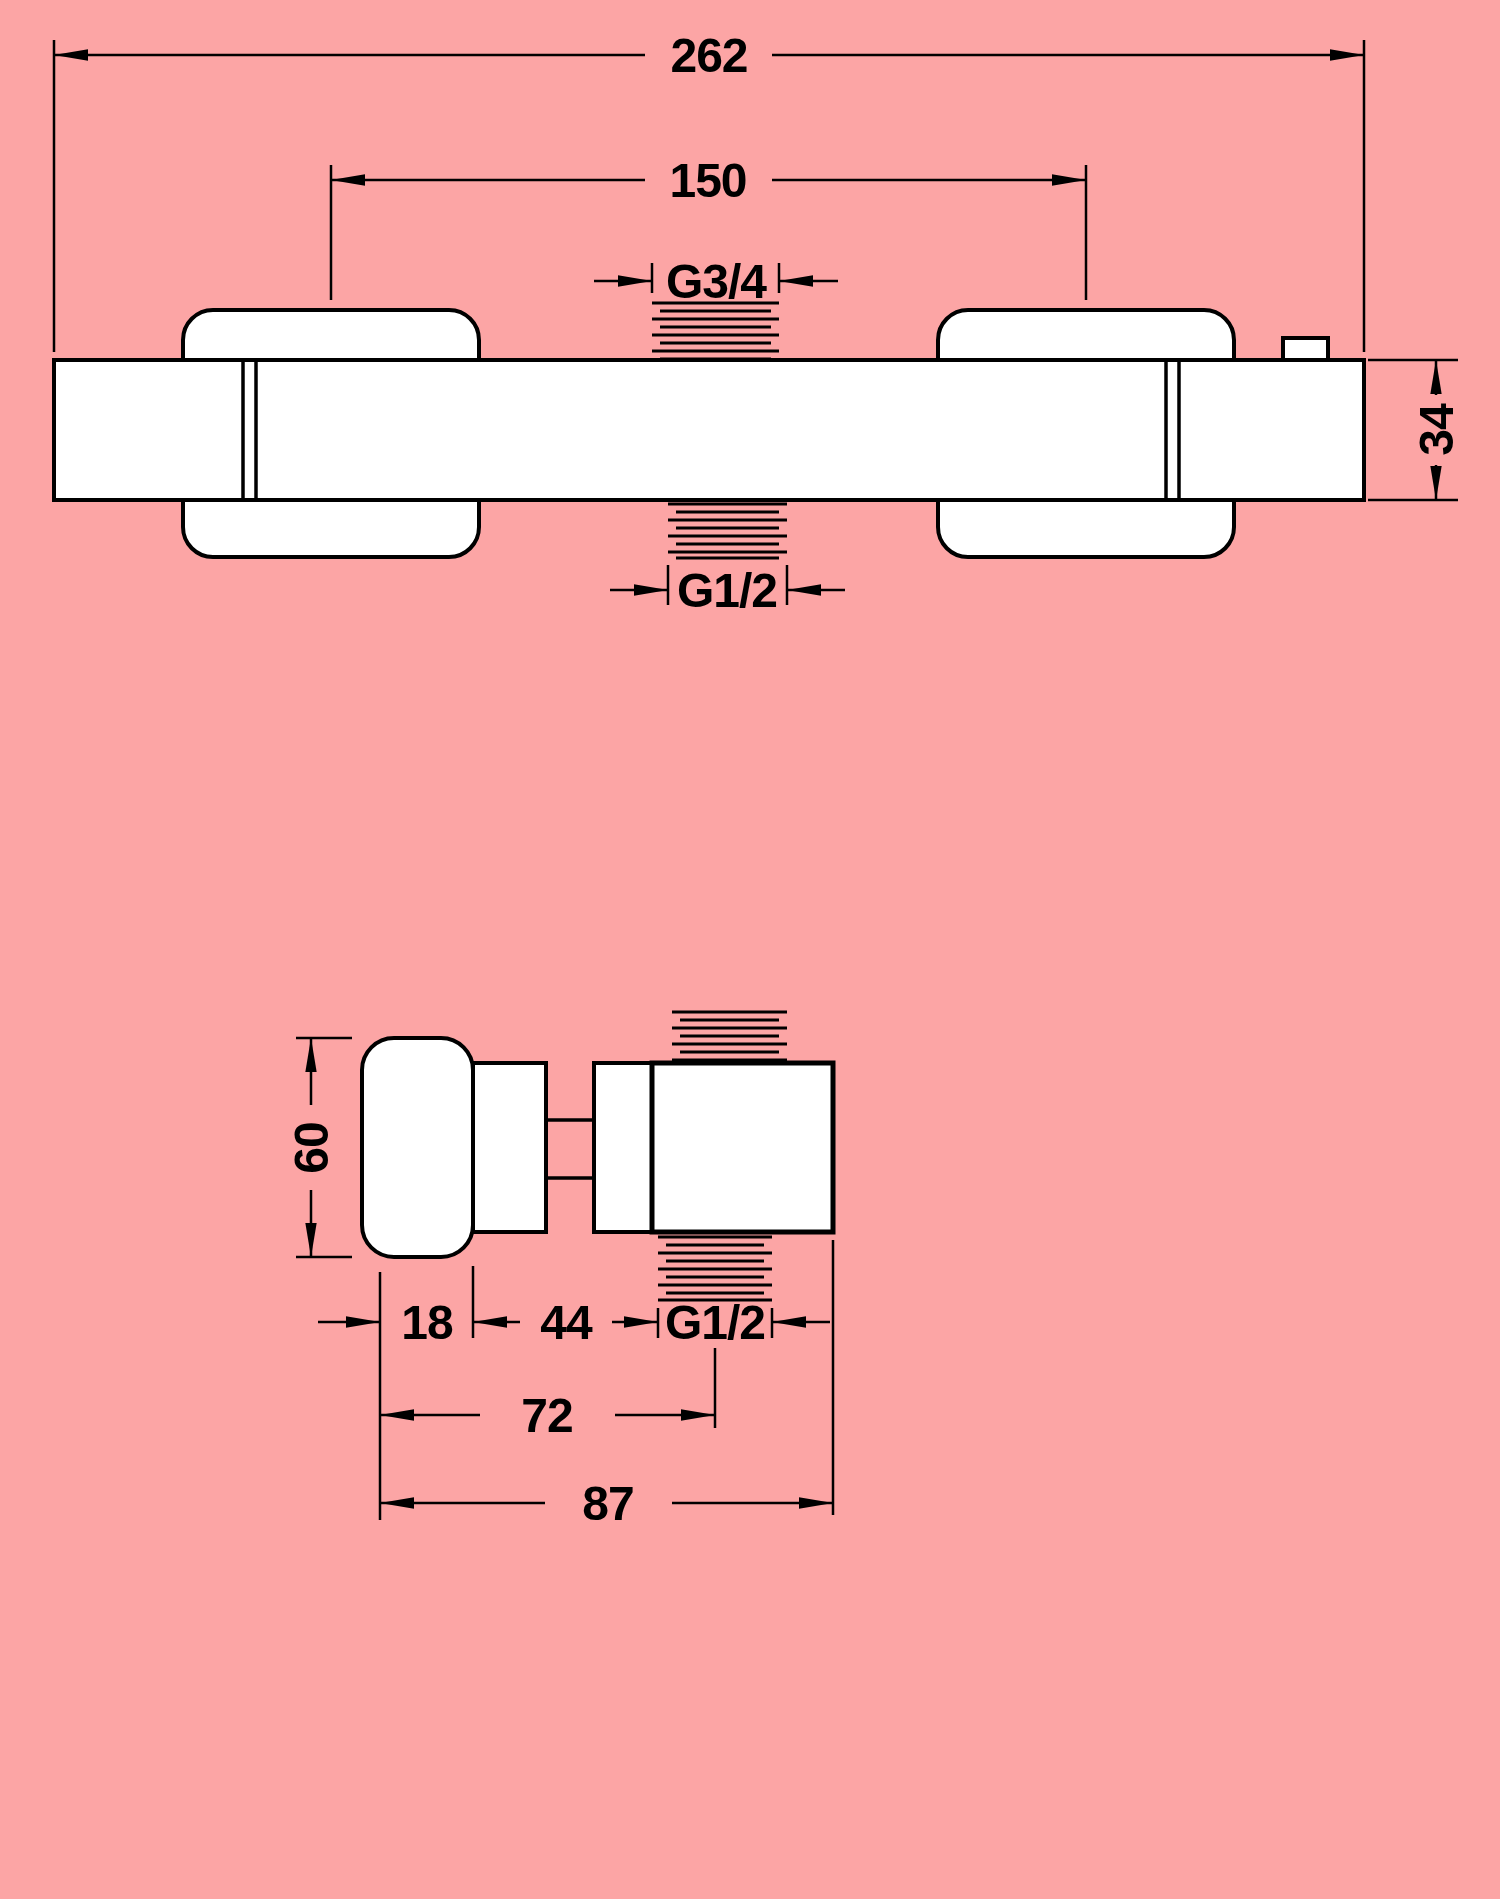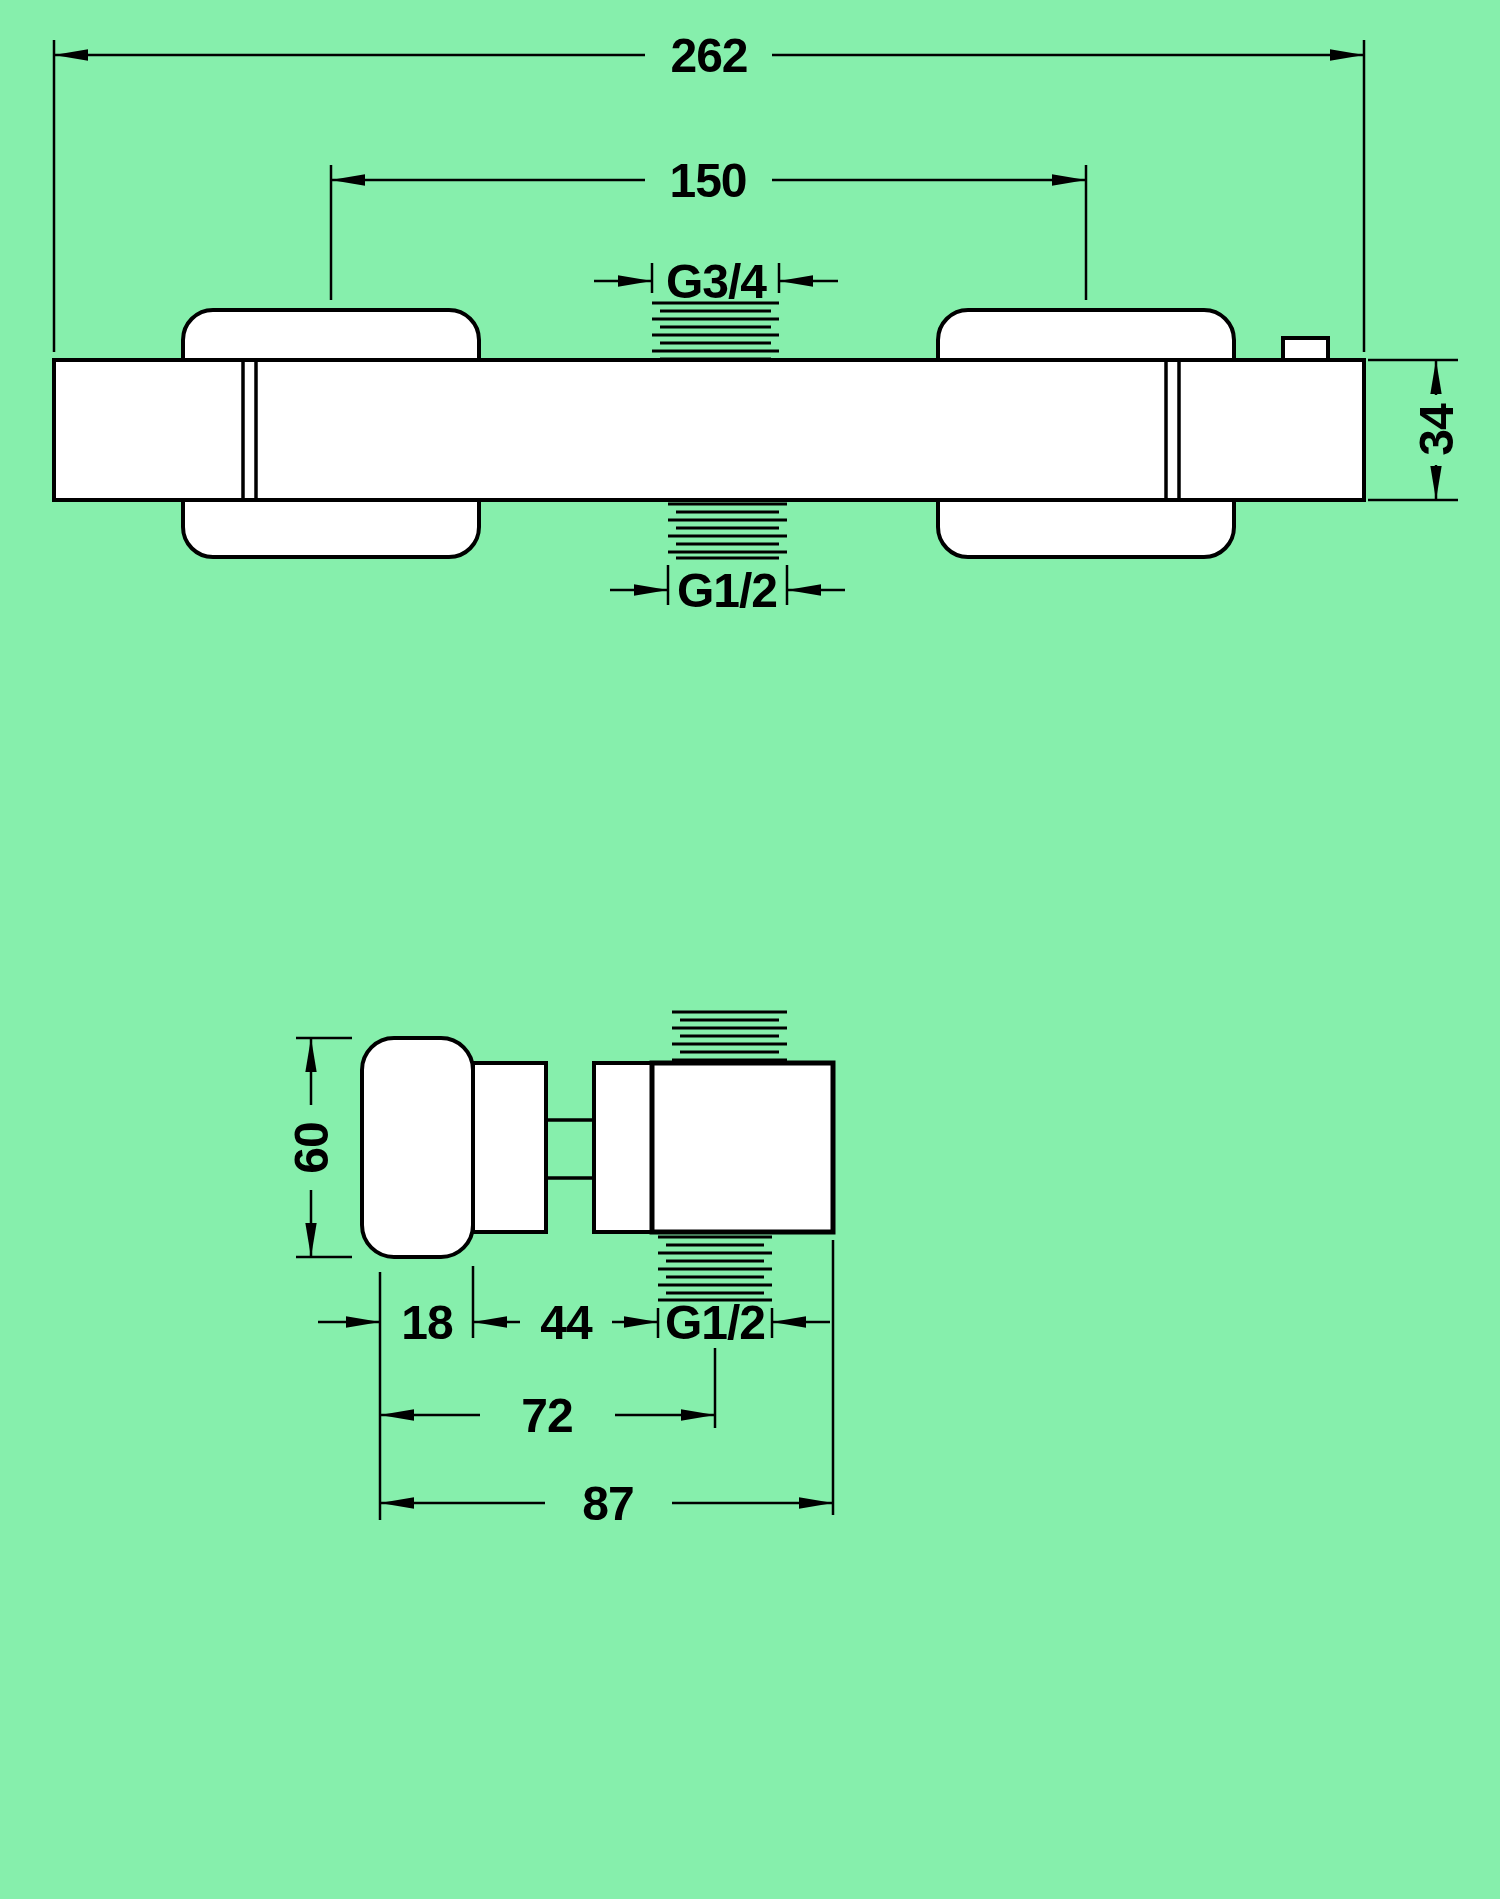--- a/index.html
+++ b/index.html
@@ -1,16 +1,16 @@
 <!DOCTYPE html>
 <html><head>
 <meta charset="utf-8">
 <style>
   html,body{margin:0;padding:0;background:#ffffff;}
-  .page{width:1500px;height:1899px;background:#86efac;position:relative;overflow:hidden;}
+  .page{width:1500px;height:1899px;background:#fca5a5;position:relative;overflow:hidden;}
   svg{display:block;}
   .dim-text{
     font-family:"Liberation Sans", sans-serif;
     font-size:48px;
     font-weight:700;
     fill:#000000;
     text-anchor:middle;
     dominant-baseline:central;
     letter-spacing:-1px;
   }

